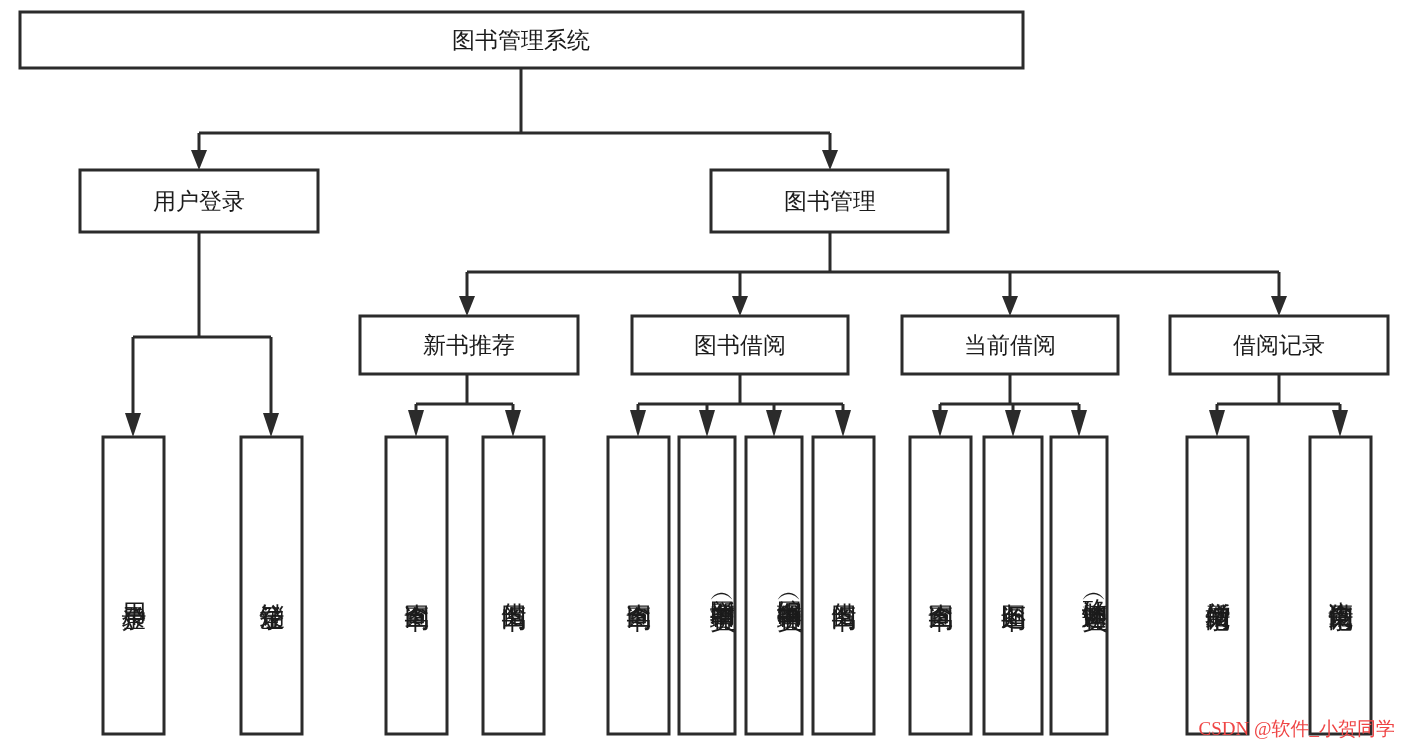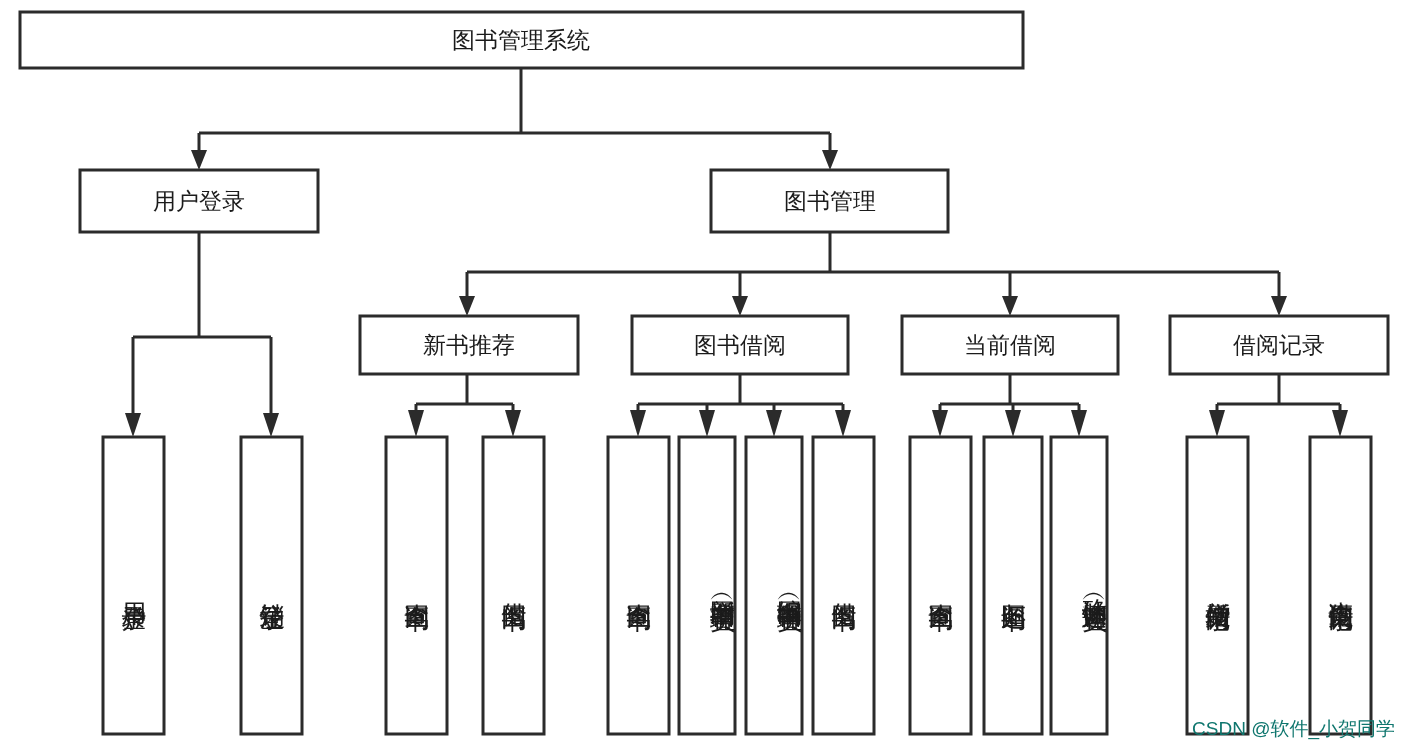--- a/index.html
+++ b/index.html
@@ -60,23 +60,23 @@
     display: flex;
     align-items: center;
     justify-content: center;
     white-space: nowrap;
     pointer-events: none;
   }
   .watermark {
     position: absolute;
     right: 10px;
     bottom: 5px;
-    font-family: Liberation Sans, sans-serif;
+    font-family: Liberation Serif, serif;
     font-size: 19px;
-    color: #0f766e;
+    color: #ef4444;
     white-space: nowrap;
   }
 </style>
 </head>
 <body>
 
 <div id="diagram-root">
 
   <svg class="diagram" viewBox="0 0 1405 747">
 

